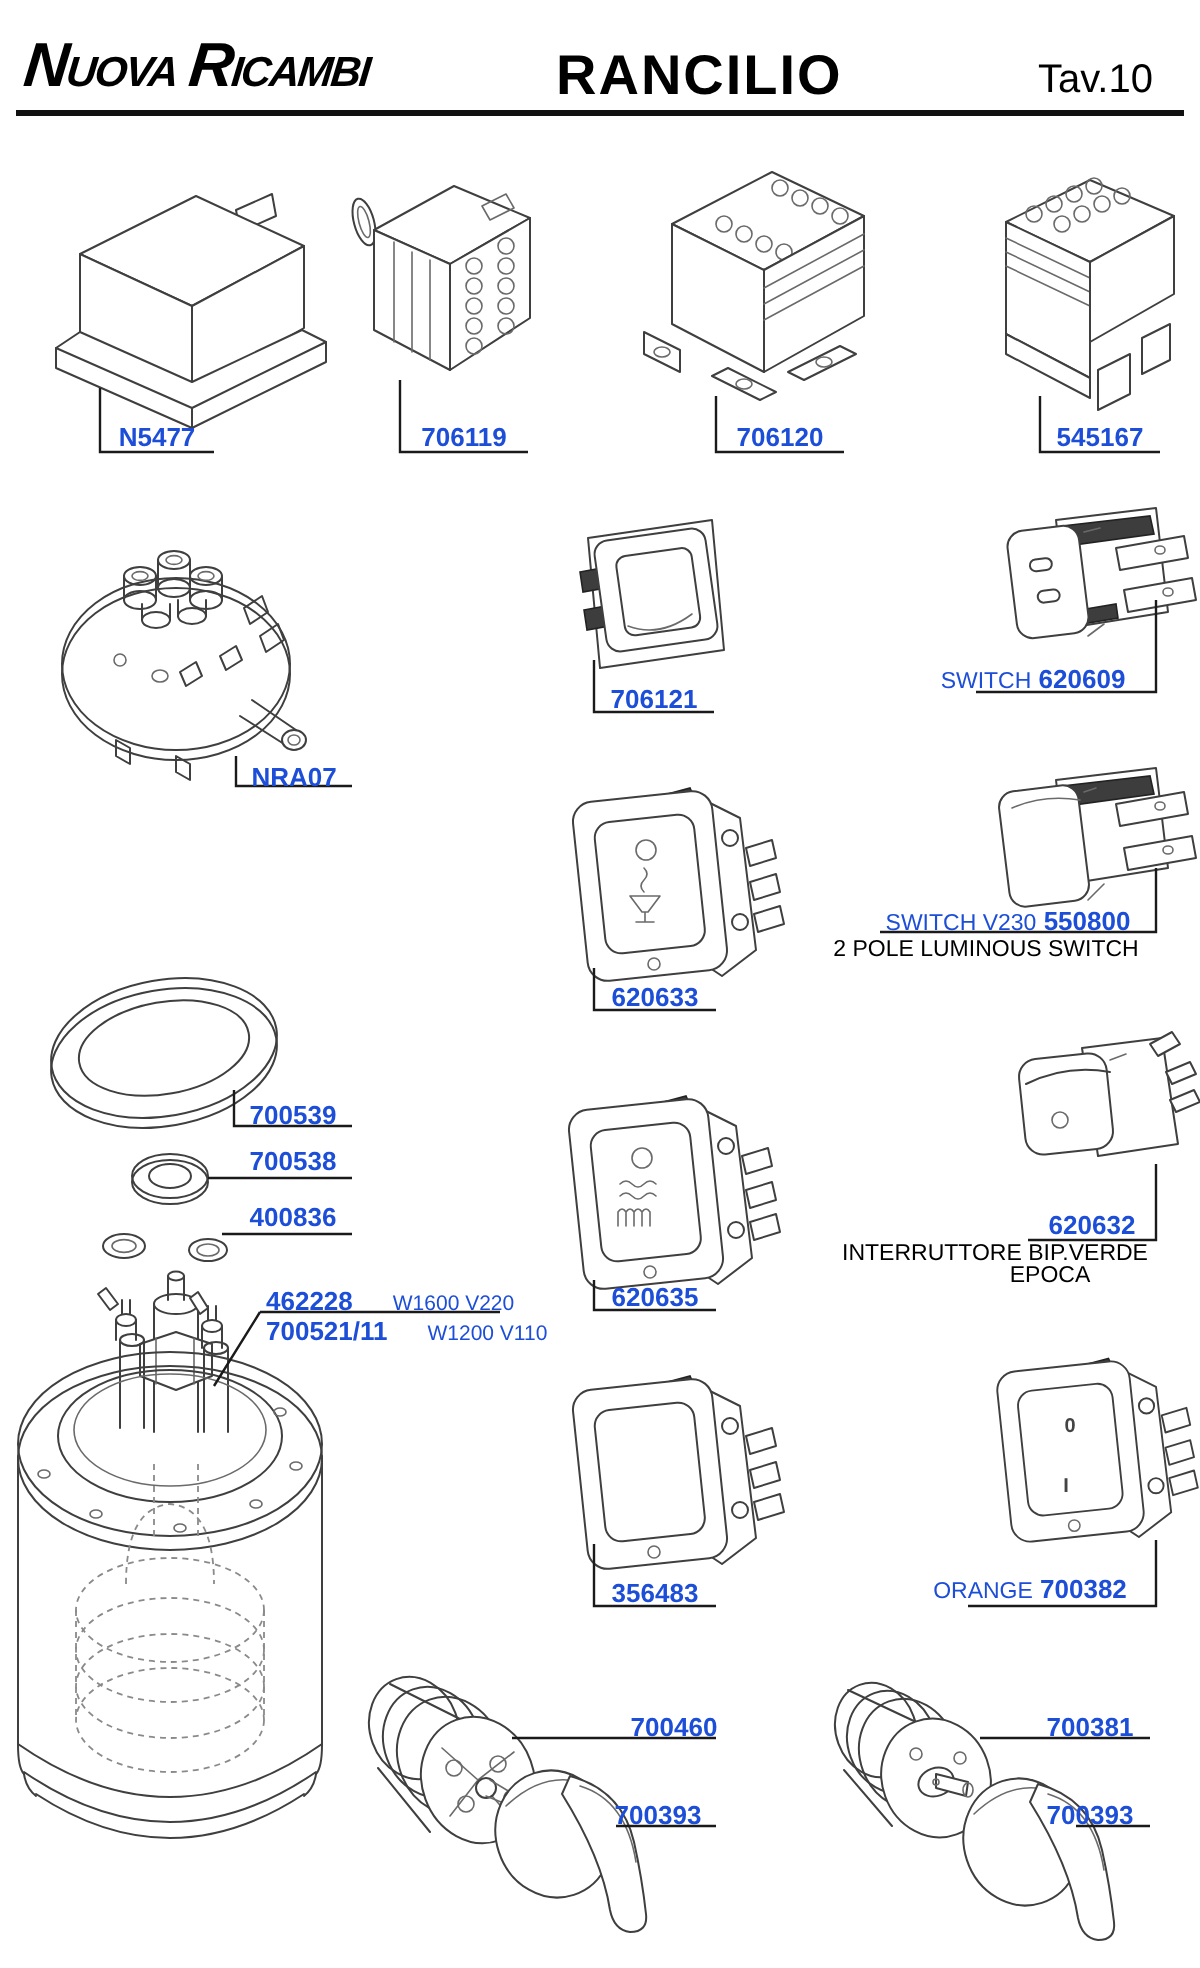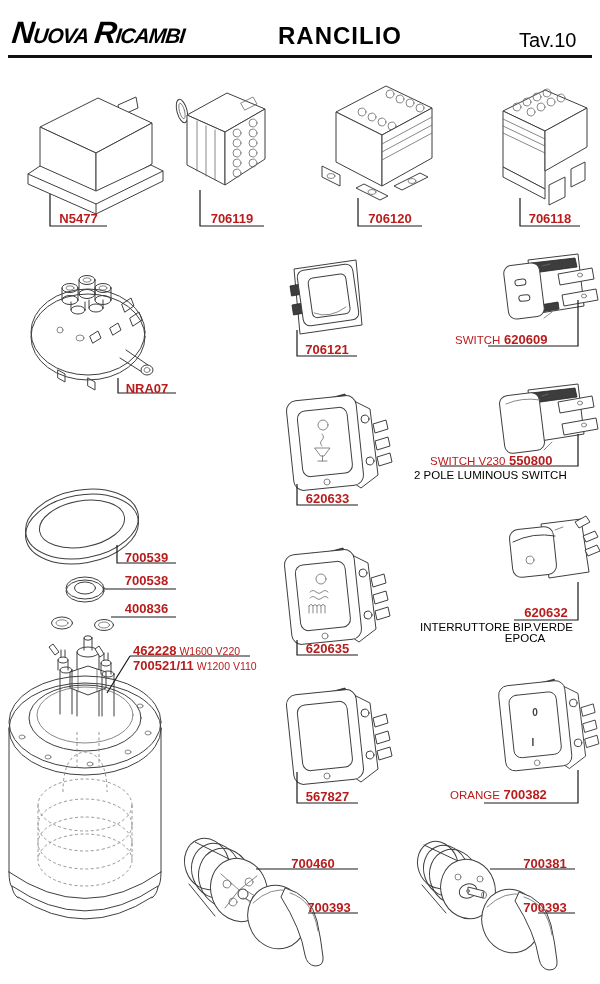--- a/index.html
+++ b/index.html
@@ -2,36 +2,36 @@
 <html><head>
 <meta charset="utf-8">
 <style>
   html,body{margin:0;padding:0;background:#fff}
   #page{position:relative;width:600px;height:984px;background:#fff;overflow:hidden;
         font-family:"Liberation Sans",sans-serif;color:#000}
   .brand{position:absolute;left:12px;top:16px;font-style:italic;font-weight:bold;
          transform:skewX(-6deg);letter-spacing:-1px;white-space:nowrap}
   .brand .bl{font-size:31px;line-height:34px}
   .brand .sm{font-size:21px;line-height:34px}
-  .title{position:absolute;left:278px;top:22px;font-size:24px;font-weight:bold;letter-spacing:1px}
+  .title{position:absolute;left:278px;top:22px;font-size:28px;font-weight:bold;letter-spacing:1px}
   .plate{position:absolute;left:519px;top:29px;font-size:20px;font-weight:normal}
   .rule{position:absolute;left:8px;top:55px;width:584px;height:3px;background:#111}
   svg{position:absolute;left:0;top:0}
   .s{fill:none;stroke:#3f3f3f;stroke-width:1;stroke-linejoin:round;stroke-linecap:round}
   .s2{fill:none;stroke:#6a6a6a;stroke-width:.8;stroke-linejoin:round;stroke-linecap:round}
   .w{fill:#fff;stroke:#3f3f3f;stroke-width:1;stroke-linejoin:round}
   .d{fill:#3d3d3d;stroke:#222;stroke-width:.8}
   .dsh{fill:none;stroke:#8a8a8a;stroke-width:.9;stroke-dasharray:3 2.5}
   .ldr{fill:none;stroke:#1a1a1a;stroke-width:1.2}
   .mark{font:bold 10px "Liberation Sans",sans-serif;fill:#444;text-anchor:middle}
-  .lbl{position:absolute;font:bold 13px "Liberation Sans",sans-serif;color:#b91c1c;white-space:nowrap}
+  .lbl{position:absolute;font:bold 13px "Liberation Sans",sans-serif;color:#1d4ed8;white-space:nowrap}
   .ctr{text-align:center}
-  .rt{text-align:left}
+  .rt{text-align:center}
   .pre{font-weight:normal;font-size:11.5px}
-  .spec{font-weight:normal;font-size:10.5px;margin-left:3px}
+  .spec{font-weight:normal;font-size:10.5px;margin-left:20px}
   .desc{position:absolute;font:11.5px "Liberation Sans",sans-serif;color:#000;white-space:nowrap}
 </style>
 </head>
 <body>
 
 <div id="page">
 
   <div class="brand"><span class="bl">N</span><span class="sm">UOVA</span><span class="bl" style="margin-left:6px">R</span><span class="sm">ICAMBI</span></div>
   <div class="title">RANCILIO</div>
   <div class="plate">Tav.10</div>
@@ -366,21 +366,21 @@
       <path d="M256,869 H358"></path>
       <path d="M308,913 H358"></path>
       <path d="M490,869 H575"></path>
       <path d="M538,913 H575"></path>
     </g>
   </svg>
 
   <div class="lbl ctr" style="left:50px;top:211px;width:57px">N5477</div>
   <div class="lbl ctr" style="left:200px;top:211px;width:64px">706119</div>
   <div class="lbl ctr" style="left:358px;top:211px;width:64px">706120</div>
-  <div class="lbl ctr" style="left:520px;top:211px;width:60px">706118</div>
+  <div class="lbl ctr" style="left:520px;top:211px;width:60px">545167</div>
 
   <div class="lbl ctr" style="left:118px;top:381px;width:58px">NRA07</div>
   <div class="lbl ctr" style="left:297px;top:342px;width:60px">706121</div>
   <div class="lbl rt" style="left:455px;top:332px;width:123px"><span class="pre">SWITCH</span> <span>620609</span></div>
 
   <div class="lbl ctr" style="left:297px;top:491px;width:61px">620633</div>
   <div class="lbl rt" style="left:430px;top:453px;width:148px"><span class="pre">SWITCH V230</span> <span>550800</span></div>
   <div class="desc rt" style="left:414px;top:469px;width:158px">2 POLE LUMINOUS SWITCH</div>
 
   <div class="lbl ctr" style="left:117px;top:550px;width:59px">700539</div>
@@ -388,21 +388,21 @@
   <div class="lbl ctr" style="left:117px;top:601px;width:59px">400836</div>
 
   <div class="lbl" style="left:133px;top:643px"><span>462228</span><span class="spec">W1600 V220</span></div>
   <div class="lbl" style="left:133px;top:658px"><span>700521/11</span><span class="spec">W1200 V110</span></div>
 
   <div class="lbl ctr" style="left:297px;top:641px;width:61px">620635</div>
   <div class="lbl ctr" style="left:514px;top:605px;width:64px">620632</div>
   <div class="desc rt" style="left:420px;top:621px;width:155px">INTERRUTTORE BIP.VERDE</div>
   <div class="desc ctr" style="left:490px;top:632px;width:70px">EPOCA</div>
 
-  <div class="lbl ctr" style="left:297px;top:789px;width:61px">567827</div>
+  <div class="lbl ctr" style="left:297px;top:789px;width:61px">356483</div>
   <div class="lbl rt" style="left:450px;top:787px;width:130px"><span class="pre">ORANGE</span> <span>700382</span></div>
 
-  <div class="lbl ctr" style="left:284px;top:856px;width:58px">700460</div>
+  <div class="lbl ctr" style="left:308px;top:856px;width:58px">700460</div>
   <div class="lbl ctr" style="left:300px;top:900px;width:58px">700393</div>
   <div class="lbl ctr" style="left:515px;top:856px;width:60px">700381</div>
   <div class="lbl ctr" style="left:515px;top:900px;width:60px">700393</div>
 
 </div>
 
 </body></html>

